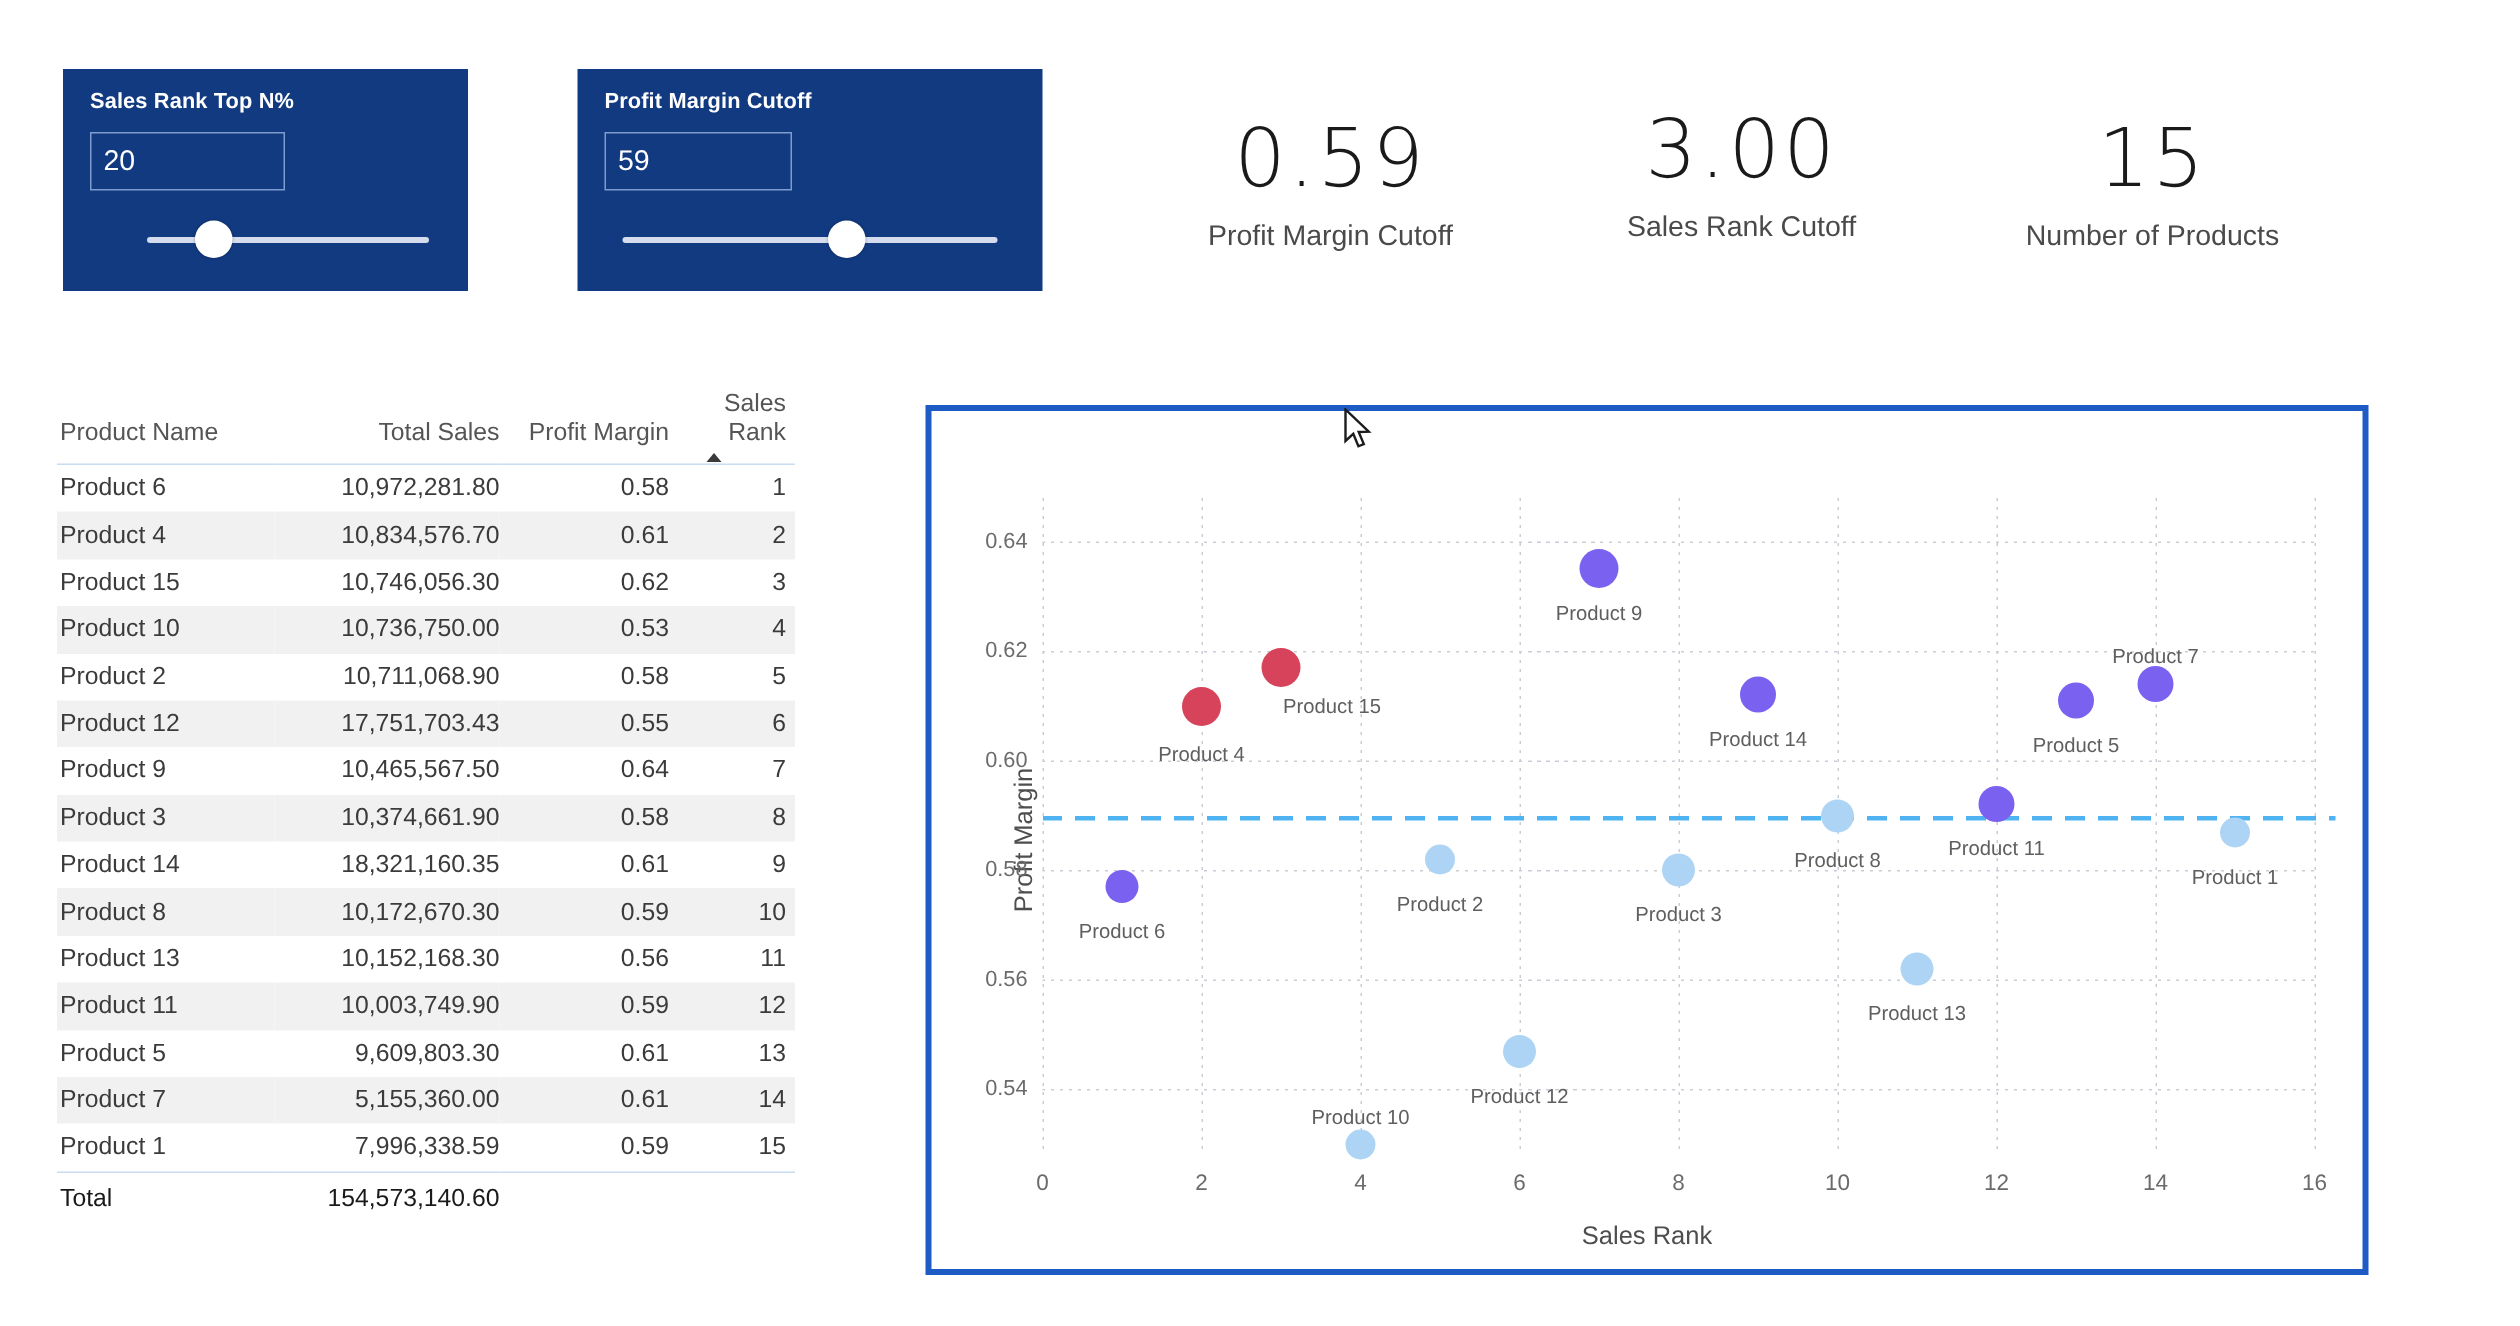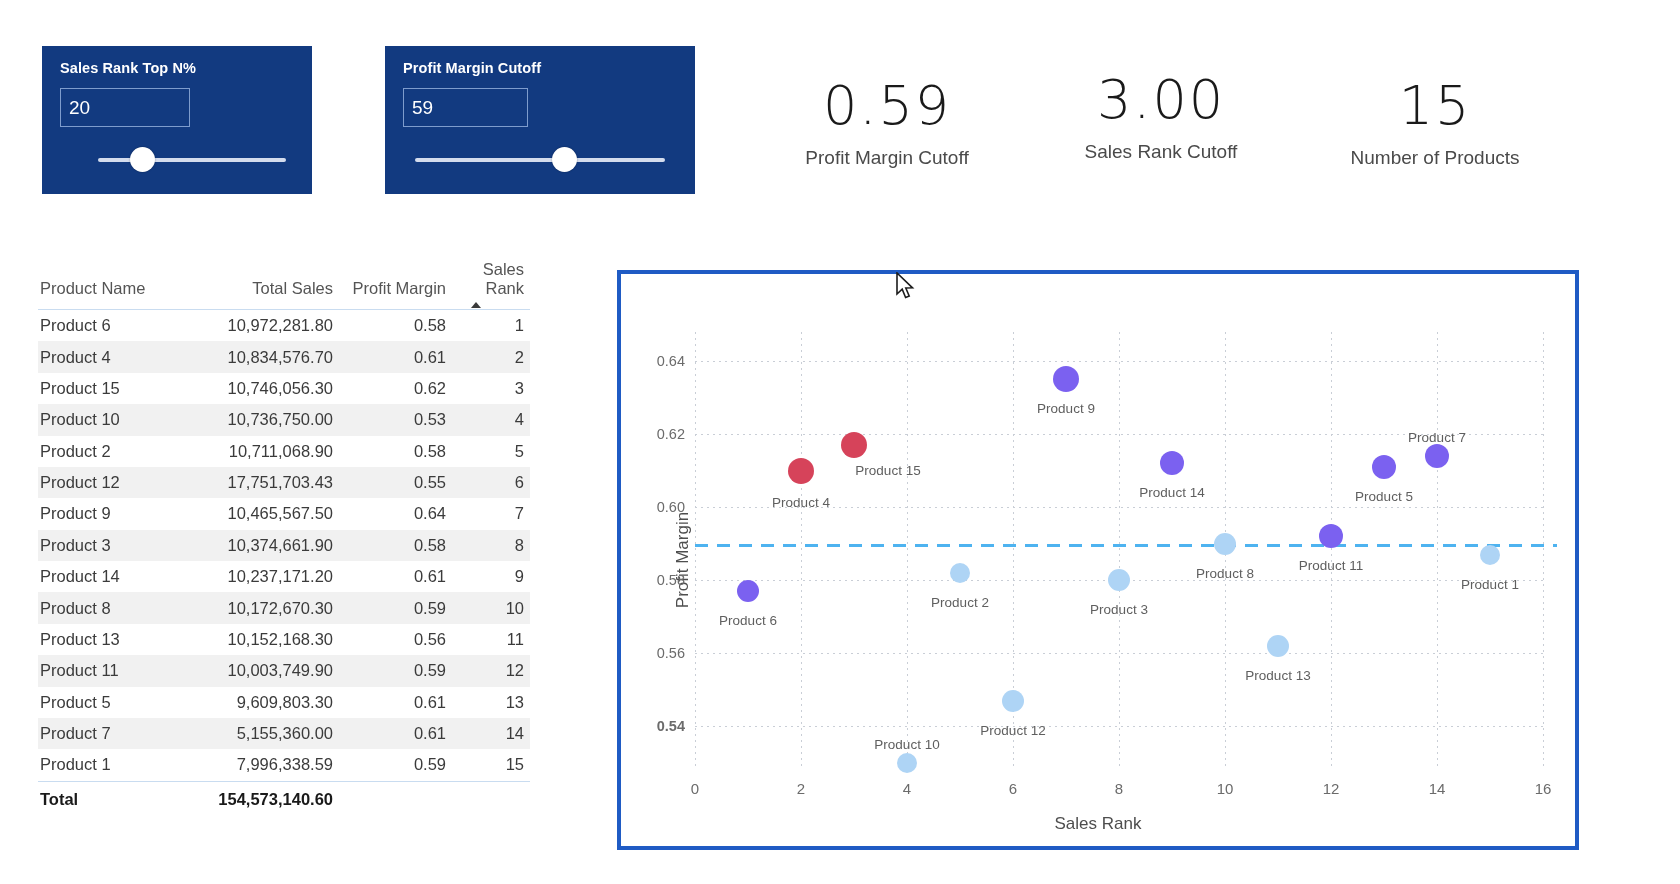--- a/index.html
+++ b/index.html
@@ -119,21 +119,21 @@
   .sort-caret {
     position: absolute;
     left: 50%; bottom: 1px;
     transform: translateX(-18px);
     width: 0; height: 0;
     border-left: 5.5px solid transparent;
     border-right: 5.5px solid transparent;
     border-bottom: 6px solid #3a3a3a;
   }
   #total-row td {
-    font-weight: bold;
+    font-weight: normal;
     color: #1a1a1a;
     border-top: 1px solid #c9dcf0;
     padding-top: 8px;
     background: #ffffff !important;
   }
 
   
   #chart-panel {
     position: absolute;
     left: 617px; top: 270px;
@@ -310,21 +310,21 @@
         <td class="c-rank">7</td>
       </tr>
       <tr>
         <td class="c-name">Product 3</td>
         <td class="c-sales">10,374,661.90</td>
         <td class="c-margin">0.58</td>
         <td class="c-rank">8</td>
       </tr>
       <tr>
         <td class="c-name">Product 14</td>
-        <td class="c-sales">10,237,171.20</td>
+        <td class="c-sales">18,321,160.35</td>
         <td class="c-margin">0.61</td>
         <td class="c-rank">9</td>
       </tr>
       <tr>
         <td class="c-name">Product 8</td>
         <td class="c-sales">10,172,670.30</td>
         <td class="c-margin">0.59</td>
         <td class="c-rank">10</td>
       </tr>
       <tr>
@@ -377,21 +377,21 @@
         <div class="ytick" style="top: 6.66667%;">0.64</div>
         <div class="gridline-h" style="top: 23.3333%;"></div>
         <div class="ytick" style="top: 23.3333%;">0.62</div>
         <div class="gridline-h" style="top: 40%;"></div>
         <div class="ytick" style="top: 40%;">0.60</div>
         <div class="gridline-h" style="top: 56.6667%;"></div>
         <div class="ytick" style="top: 56.6667%;">0.58</div>
         <div class="gridline-h" style="top: 73.3333%;"></div>
         <div class="ytick" style="top: 73.3333%;">0.56</div>
         <div class="gridline-h" style="top: 90%;"></div>
-        <div class="ytick" style="top: 90%; font-weight: bold;">0.54</div>
+        <div class="ytick" style="top: 90%;">0.54</div>
         <div class="gridline-v" style="left: 0%;"></div>
         <div class="xtick" style="left: 0%;">0</div>
         <div class="gridline-v" style="left: 12.5%;"></div>
         <div class="xtick" style="left: 12.5%;">2</div>
         <div class="gridline-v" style="left: 25%;"></div>
         <div class="xtick" style="left: 25%;">4</div>
         <div class="gridline-v" style="left: 37.5%;"></div>
         <div class="xtick" style="left: 37.5%;">6</div>
         <div class="gridline-v" style="left: 50%;"></div>
         <div class="xtick" style="left: 50%;">8</div>

